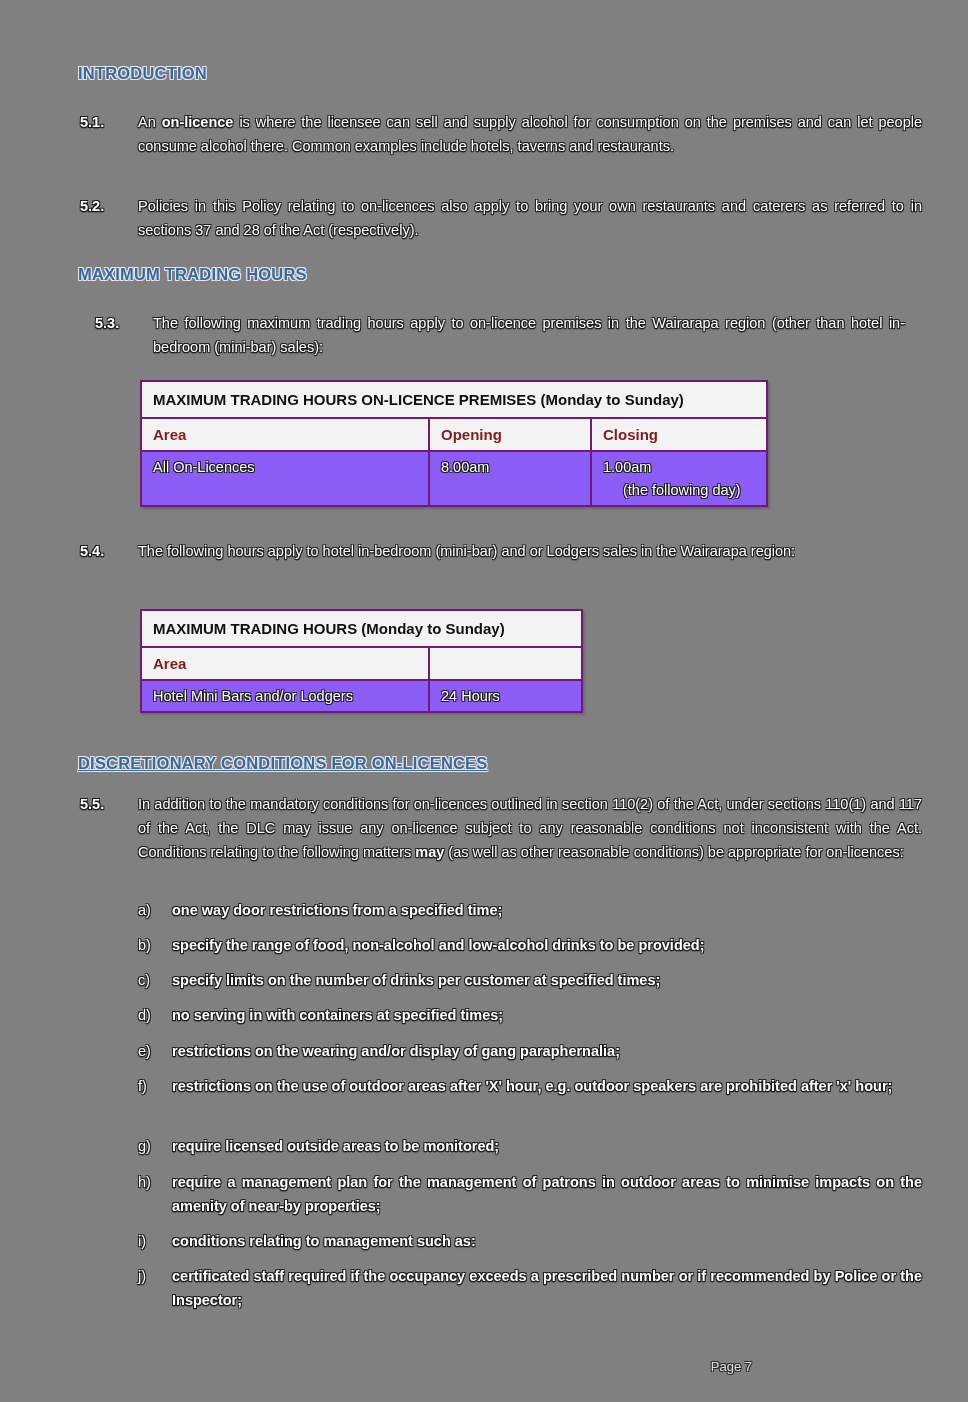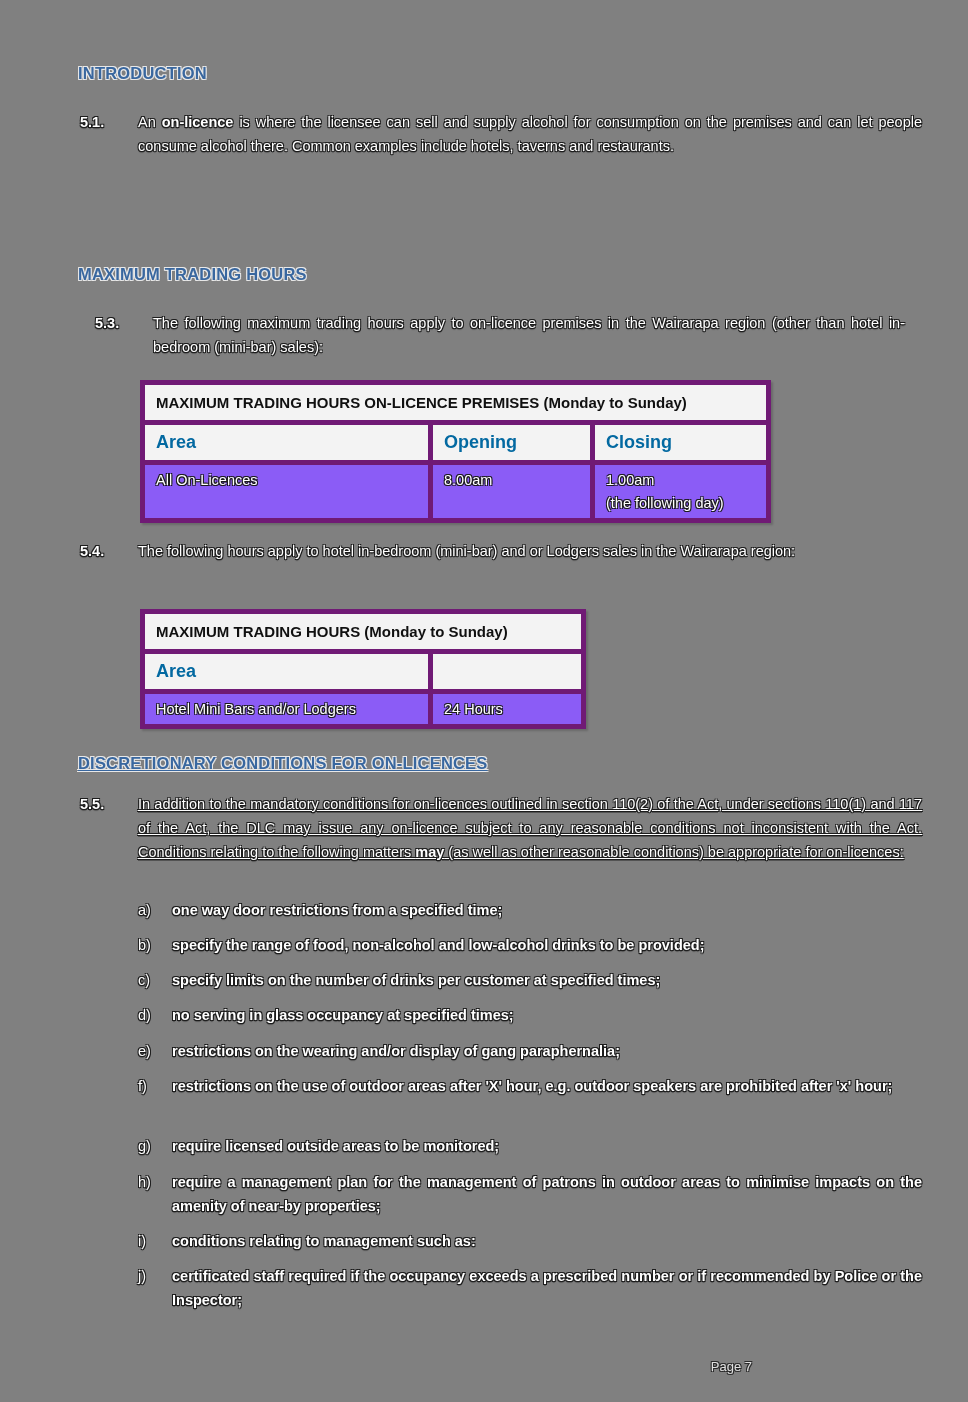--- a/index.html
+++ b/index.html
@@ -101,54 +101,55 @@
   
   .doc-table {
     position: absolute;
     border-collapse: collapse;
     table-layout: fixed;
     font-size: 14.5px;
     border: 1px solid #bdbdbd;
     box-shadow: 2px 2px 2px rgba(0,0,0,0.18);
   }
   .doc-table td {
-    border: 5px solid #701a75;
+    border: 2px solid #701a75;
     padding: 7px 10px 7px 11px;
     vertical-align: top;
   }
   .doc-table .head-cell {
     background: #f3f3f3;
     color: #101010;
     font-weight: bold;
     font-size: 15px;
     padding-top: 9px;
     padding-bottom: 9px;
     border-bottom: 1px solid #d8d8d8;
     text-shadow: none;
   }
   .doc-table .subhead-cell {
     background: #f3f3f3;
-    color: #0369a1;
-    font-weight: bold;
-    font-size: 18px;
+    color: #7f1d1d;
+    font-weight: bold;
+    font-size: 15px;
     text-shadow: none;
   }
   .doc-table .data-cell {
     background: #8b5cf6;
     color: #ffffff;
     font-weight: normal;
     text-shadow:
       -1px -1px 0 #1c1c1c,
        1px -1px 0 #1c1c1c,
       -1px  1px 0 #1c1c1c,
        1px  1px 0 #1c1c1c;
   }
   .doc-table .data-cell .second-line {
     display: block;
     margin-top: 7px;
+    margin-left: 20px;
   }
 
   
   .footer-page {
     position: absolute;
     right: 46px;
     bottom: 28px;
     font-size: 13px;
     color: #e0e0e0;
     text-shadow:
@@ -163,20 +164,24 @@
 
 <div class="page">
 
   <div class="section-heading" style="top:64px;">INTRODUCTION</div>
 
   <div class="para" style="top:110px; left:80px; width:842px;">
     <span class="num">5.1.</span>
     <span class="body"><span>An </span><b>on-licence</b><span> is  where the licensee can sell and supply alcohol for consumption on the  premises and can let people consume alcohol there.   Common examples include hotels, taverns and restaurants.</span></span>
   </div>
 
+  <div class="para" style="top:194px; left:80px; width:842px;">
+    <span class="num">5.2.</span>
+    <span class="body">Policies in this Policy relating to on-licences also apply to bring your own restaurants and caterers as referred to in sections 37 and 28 of the Act (respectively).</span>
+  </div>
 
   <div class="section-heading" style="top:265px;text-align:right;">MAXIMUM TRADING HOURS</div>
 
   <div class="para" style="top:311px; left:95px; width:810px;">
     <span class="num">5.3.</span>
     <span class="body">The following maximum trading hours apply to on-licence premises in the Wairarapa region (other than hotel in-bedroom (mini-bar) sales):</span>
   </div>
 
   <table class="doc-table" style="top:380px; left:140px; width:626px;">
     <colgroup>
@@ -224,21 +229,21 @@
       </tr>
       <tr>
         <td class="data-cell">Hotel Mini Bars and/or Lodgers</td>
         <td class="data-cell">24 Hours</td>
       </tr>
     </tbody>
   </table>
 
   <div class="section-heading" style="top:754px;text-decoration:underline;">DISCRETIONARY CONDITIONS FOR ON-LICENCES</div>
 
-  <div class="para" style="top:792px; left:80px; width:842px;text-decoration:underline;">
+  <div class="para" style="top:792px; left:80px; width:842px;">
     <span class="num">5.5.</span>
     <span class="body"><span>In addition to the mandatory conditions for on-licences outlined in section 110(2) of the Act, under sections 110(1) and 117 of the Act, the DLC may issue any on-licence subject to any reasonable conditions not inconsistent with the Act.  Conditions relating to the following matters </span><b>may</b><span> (as well as other reasonable conditions) be appropriate for on-licences:</span></span>
   </div>
 
   <div class="alpha-item" style="top:898px;">
     <span class="letter">a)</span>
     <span class="txt">one way door restrictions from a specified time;</span>
   </div>
 
   <div class="alpha-item" style="top:933px;">
@@ -246,21 +251,21 @@
     <span class="txt">specify the range of food, non-alcohol and low-alcohol drinks to be provided;</span>
   </div>
 
   <div class="alpha-item" style="top:968px;">
     <span class="letter">c)</span>
     <span class="txt">specify limits on the number of drinks per customer at specified times;</span>
   </div>
 
   <div class="alpha-item" style="top:1003px;">
     <span class="letter">d)</span>
-    <span class="txt">no serving in glass occupancy at specified times;</span>
+    <span class="txt">no serving in with containers at specified times;</span>
   </div>
 
   <div class="alpha-item" style="top:1039px;">
     <span class="letter">e)</span>
     <span class="txt">restrictions on the wearing and/or display of gang paraphernalia;</span>
   </div>
 
   <div class="alpha-item" style="top:1074px;">
     <span class="letter">f)</span>
     <span class="txt">restrictions on the use of outdoor areas after 'X' hour, e.g. outdoor speakers are prohibited after 'x' hour;</span>

